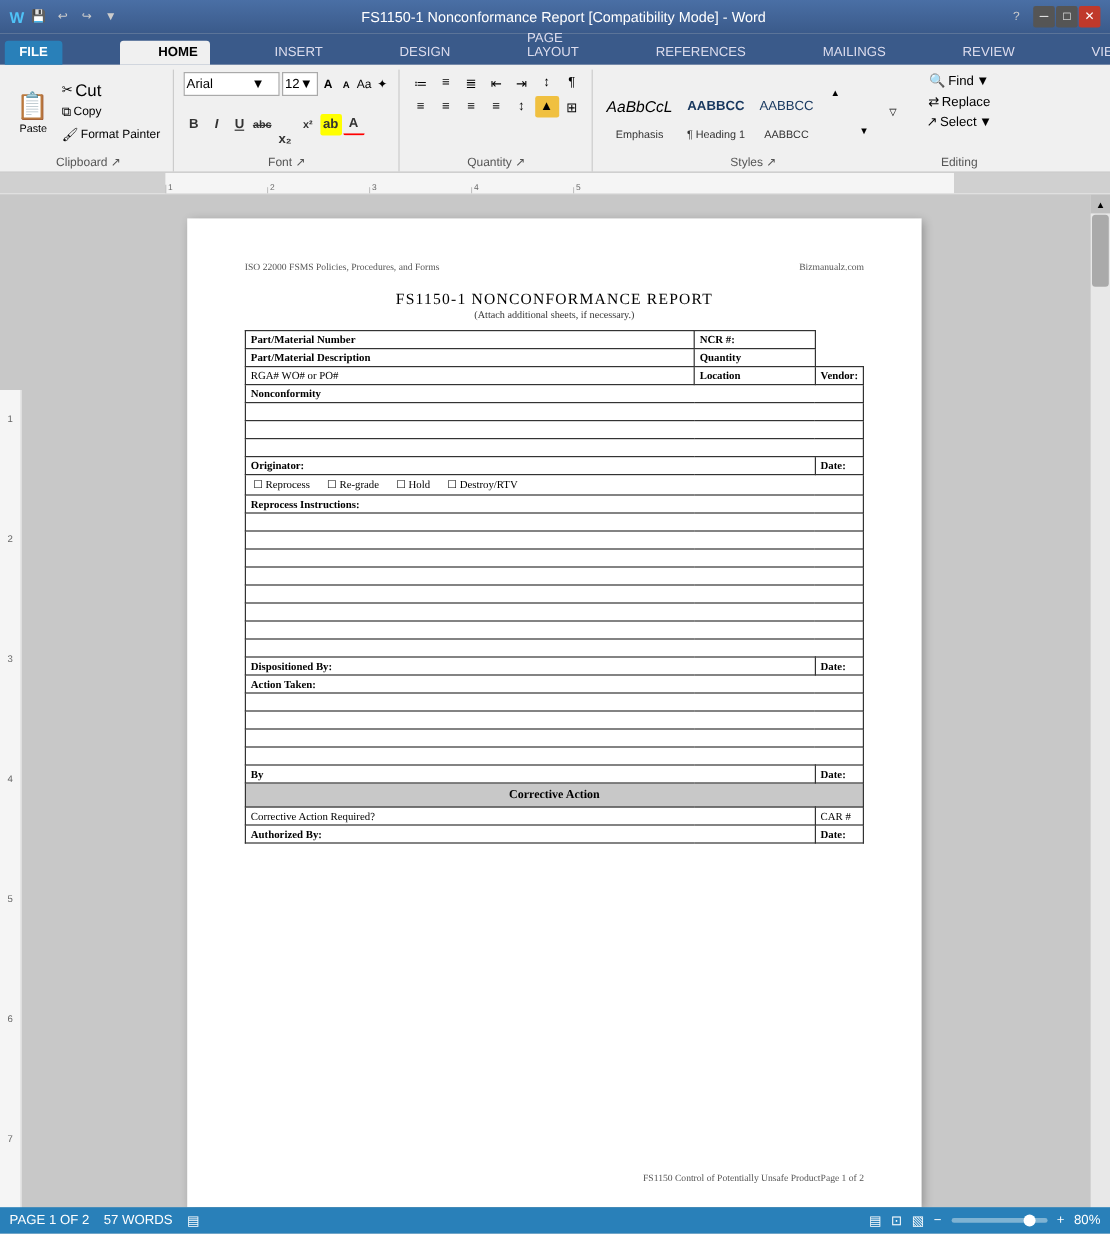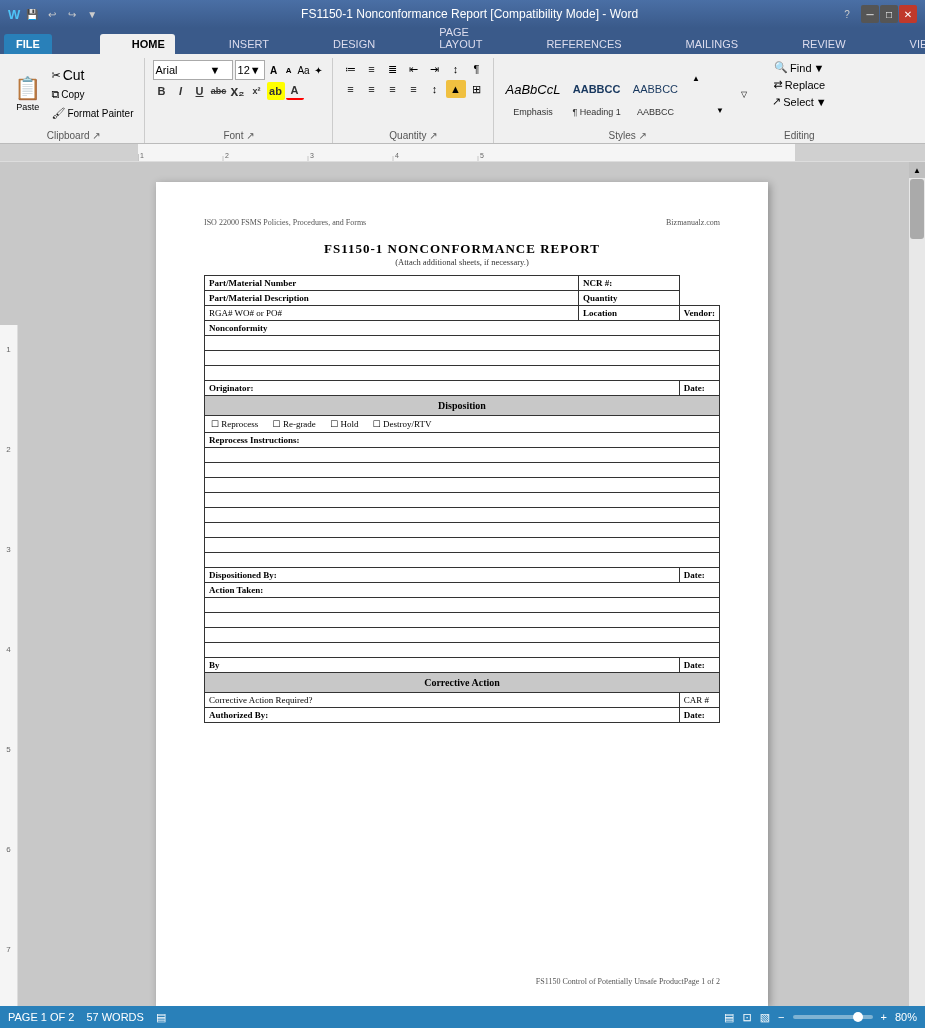--- a/index.html
+++ b/index.html
@@ -249,21 +249,21 @@
       padding-bottom: 4px;
     }
 
     
     .doc-title {
       text-align: center;
       margin-bottom: 4px;
     }
     .doc-title-main {
       font-size: 13px;
-      font-weight: bold;
+      font-weight: normal;
       letter-spacing: 1px;
     }
     .doc-subtitle {
       font-size: 8.5px;
       color: #333;
     }
 
     
     .form-table {
       width: 100%;
@@ -463,21 +463,21 @@
             </div>
           <div class="fs-btn">Aa</div>
           <div class="fs-btn">✦</div>
         </div>
       </div>
       <div class="format-row">
         <div class="fmt-btn" style="font-weight:bold;">B</div>
         <div class="fmt-btn" style="font-style:italic;">I</div>
         <div class="fmt-btn" style="text-decoration:underline;">U</div>
         <div class="fmt-btn" style="text-decoration:line-through;font-size:9px;">abc</div>
-        <div class="fmt-btn" style="font-size:14px;">x₂</div>
+        <div class="fmt-btn" style="font-size:11px;margin-top:25px;">x₂</div>
         <div class="fmt-btn" style="font-size:9px;">x²</div>
         <div class="fmt-btn" style="background:#ffff00;padding:0 3px;">ab</div>
         <div class="fmt-btn" style="border-bottom:2px solid red;">A</div>
       </div>
     </div>
     <div class="ribbon-group-label">Font ↗</div>
   </div>
 
   <div class="ribbon-group">
     <div class="ribbon-group-content" style="flex-direction:column;align-items:flex-start;gap:2px;">
@@ -623,23 +623,20 @@
             </tr>
           <tr class="empty-row">
               <td colspan="3">&nbsp;</td>
             </tr>
 
           <tr>
             <td style="width:75%;" colspan="2" class="header-cell">Originator:</td>
             <td class="header-cell">Date:</td>
           </tr>
 
-          <tr>
-            <td colspan="3" class="section-header">Disposition</td>
-          </tr>
 
           <tr class="checkbox-row">
             <td colspan="3">
               <span class="cb">☐ Reprocess</span>
               <span class="cb">☐ Re-grade</span>
               <span class="cb">☐ Hold</span>
               <span class="cb">☐ Destroy/RTV</span>
             </td>
           </tr>
 

